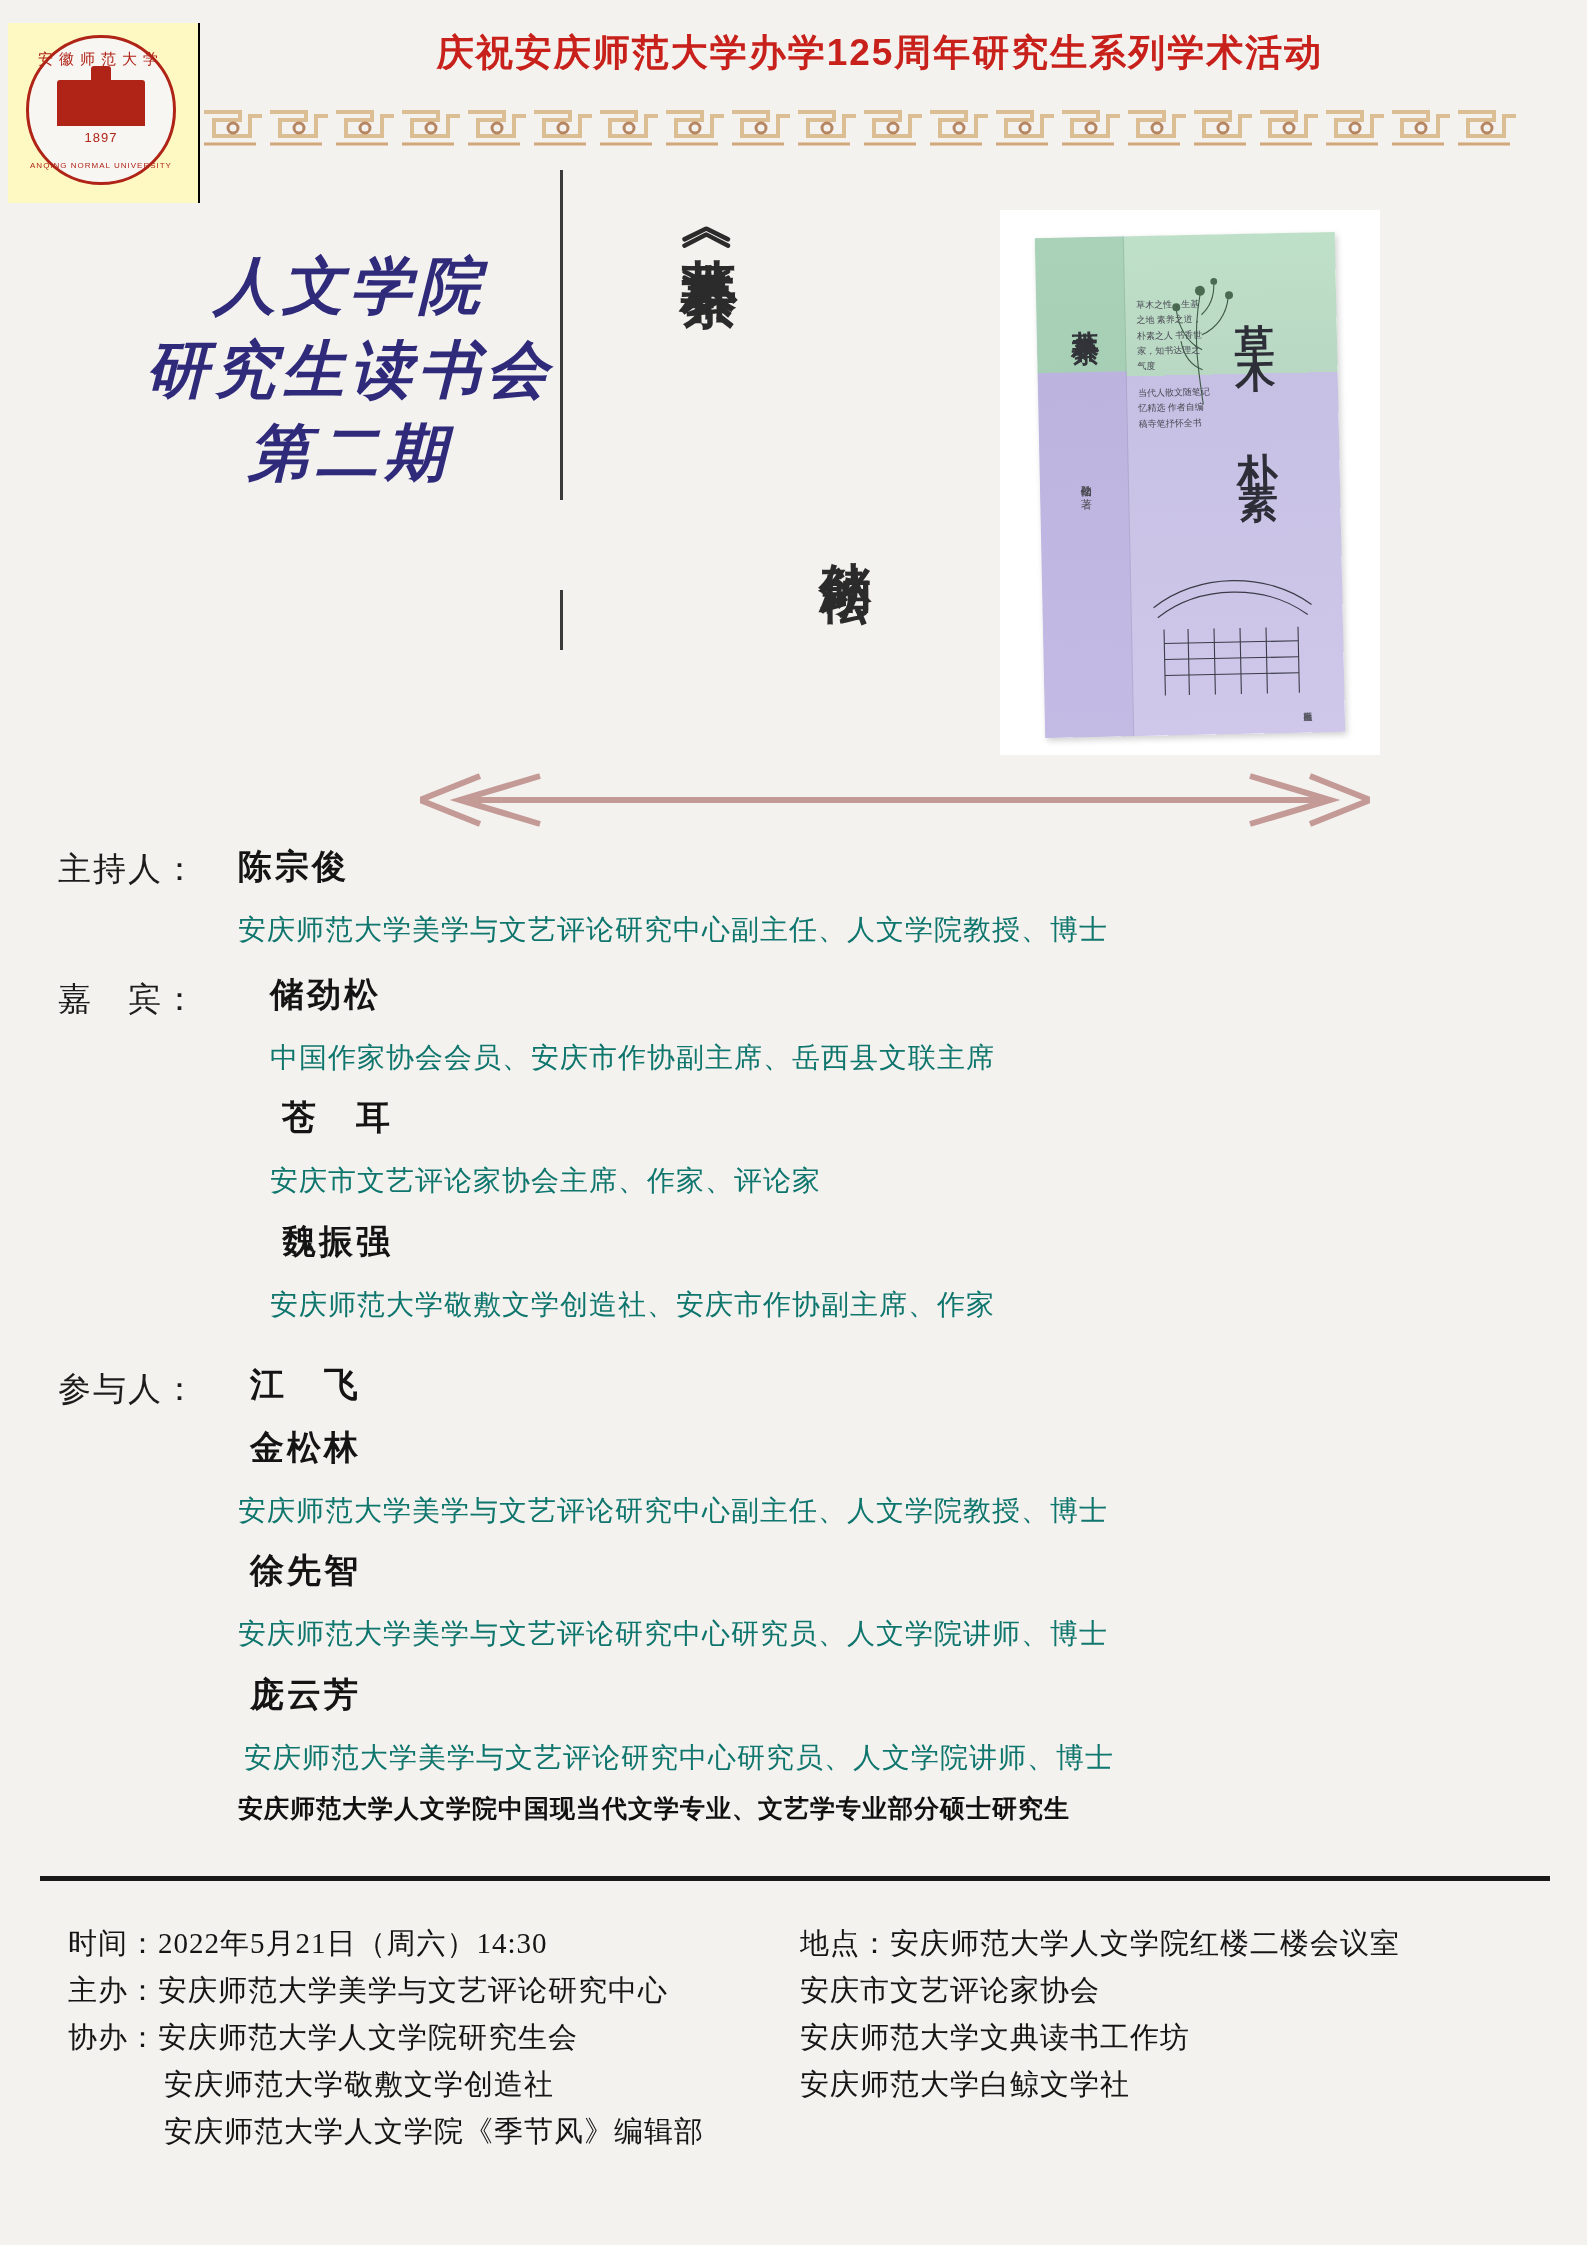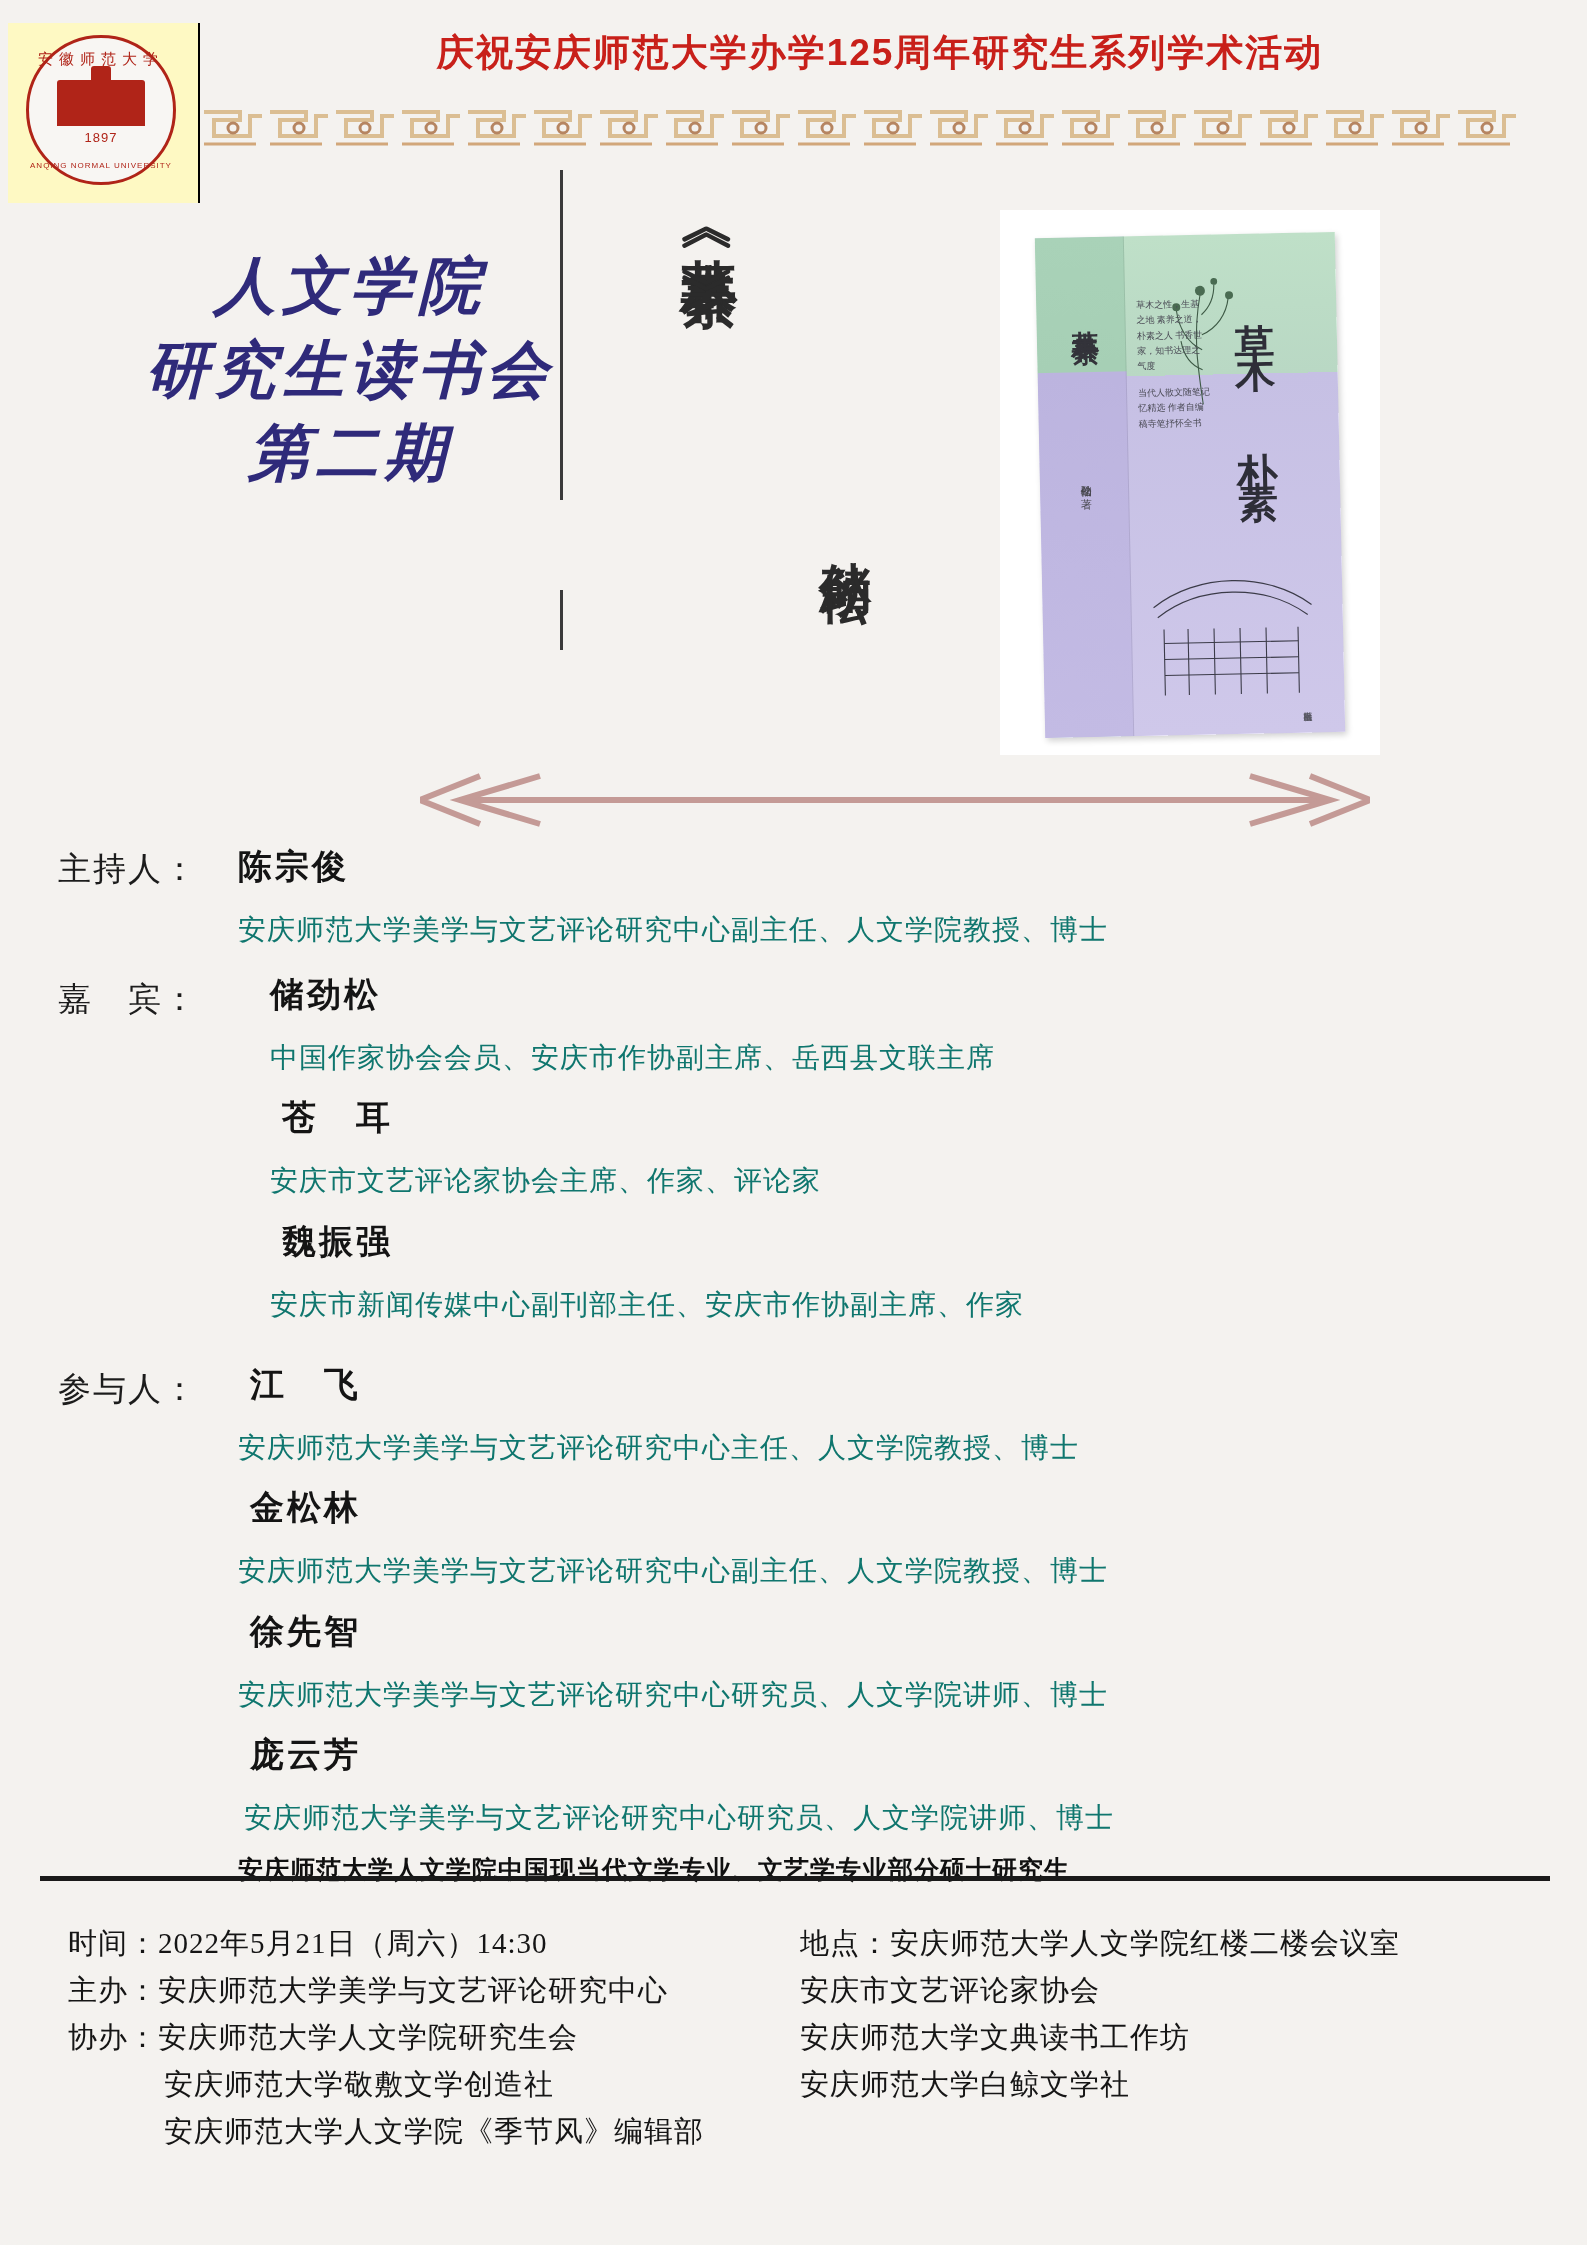--- a/index.html
+++ b/index.html
@@ -435,27 +435,26 @@
     <div class="ptitle">安庆师范大学美学与文艺评论研究中心副主任、人文学院教授、博士</div>
   </div>
 
   <div class="row" style="height:390px;padding-left:32px;">
     <div class="role" style="top:4px;">嘉　宾：</div>
     <div class="pname">储劲松</div>
     <div class="ptitle">中国作家协会会员、安庆市作协副主席、岳西县文联主席</div>
     <div class="pname indent" style="margin-top:18px;">苍　耳</div>
     <div class="ptitle">安庆市文艺评论家协会主席、作家、评论家</div>
     <div class="pname indent" style="margin-top:18px;">魏振强</div>
-    <div class="ptitle">安庆市新闻传媒中心副刊部主任、安庆市作协副主席、作家</div>
+    <div class="ptitle">安庆师范大学敬敷文学创造社、安庆市作协副主席、作家</div>
   </div>
 
   <div class="row" style="height:520px;">
     <div class="role" style="top:4px;">参与人：</div>
     <div class="pname indent">江　飞</div>
-    <div class="ptitle">安庆师范大学美学与文艺评论研究中心主任、人文学院教授、博士</div>
     <div class="pname indent" style="margin-top:18px;">金松林</div>
     <div class="ptitle">安庆师范大学美学与文艺评论研究中心副主任、人文学院教授、博士</div>
     <div class="pname indent" style="margin-top:18px;">徐先智</div>
     <div class="ptitle">安庆师范大学美学与文艺评论研究中心研究员、人文学院讲师、博士</div>
     <div class="pname indent" style="margin-top:18px;">庞云芳</div>
     <div class="ptitle indent2">安庆师范大学美学与文艺评论研究中心研究员、人文学院讲师、博士</div>
     <div class="grad-line">安庆师范大学人文学院中国现当代文学专业、文艺学专业部分硕士研究生</div>
   </div>
 </div>
 

